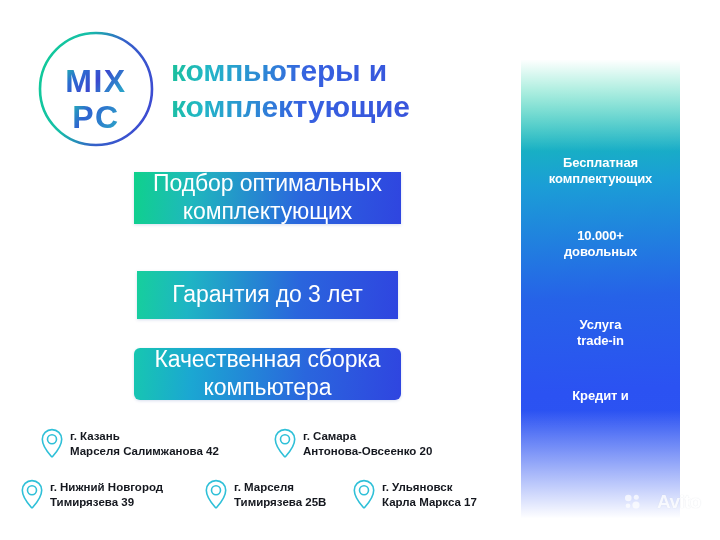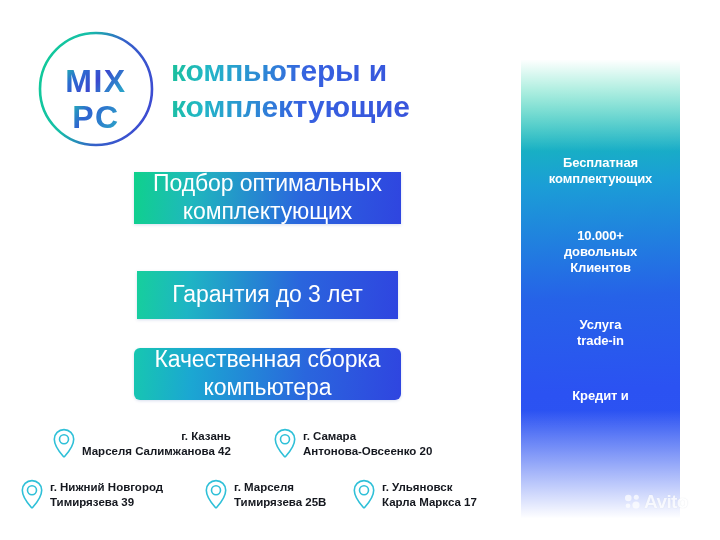--- a/index.html
+++ b/index.html
@@ -134,33 +134,33 @@
   .loc .pin svg { display: block; }
   .loc .loc-text {
     font-size: 11.5px;
     font-weight: bold;
     color: #15181f;
     line-height: 1.32;
     white-space: nowrap;
   }
   .loc .loc-text .ln { display: block; }
 
-  #loc-0 { left: 52px;  top: 428px; text-align: right; }
+  #loc-0 { left: 40px;  top: 428px; }
   #loc-1 { left: 273px; top: 428px; }
   #loc-2 { left: 20px;  top: 479px; }
   #loc-3 { left: 204px; top: 479px; }
   #loc-4 { left: 352px; top: 479px; }
 
   
   #avito-watermark {
     position: absolute;
     left: 624px; top: 492px;
     display: flex;
     align-items: center;
-    gap: 3px;
+    gap: 16px;
     opacity: 0.75;
   }
   #avito-watermark .wm-mark { width: 17px; height: 17px; }
   #avito-watermark .wm-text {
     font-size: 19px;
     font-weight: bold;
     color: #ffffff;
     letter-spacing: -0.6px;
     text-shadow: 0 0 1px rgba(170,180,195,0.55);
     line-height: 1;
@@ -225,21 +225,20 @@
 
   <div id="right-panel"></div>
   <div id="right-panel-content">
     <div class="panel-item" id="panel-item-0">
       <span class="ln">Бесплатная</span>
       <span class="ln">комплектующих</span>
     </div>
     <div class="panel-item" id="panel-item-1">
       <span class="ln">10.000+</span>
       <span class="ln">довольных</span>
-      <span class="ln">Клиентов</span>
     </div>
     <div class="panel-item" id="panel-item-2">
       <span class="ln">Услуга</span>
       <span class="ln">trade-in</span>
     </div>
     <div class="panel-item" id="panel-item-3">
       <span class="ln">Кредит и</span>
     </div>
   </div>
 

